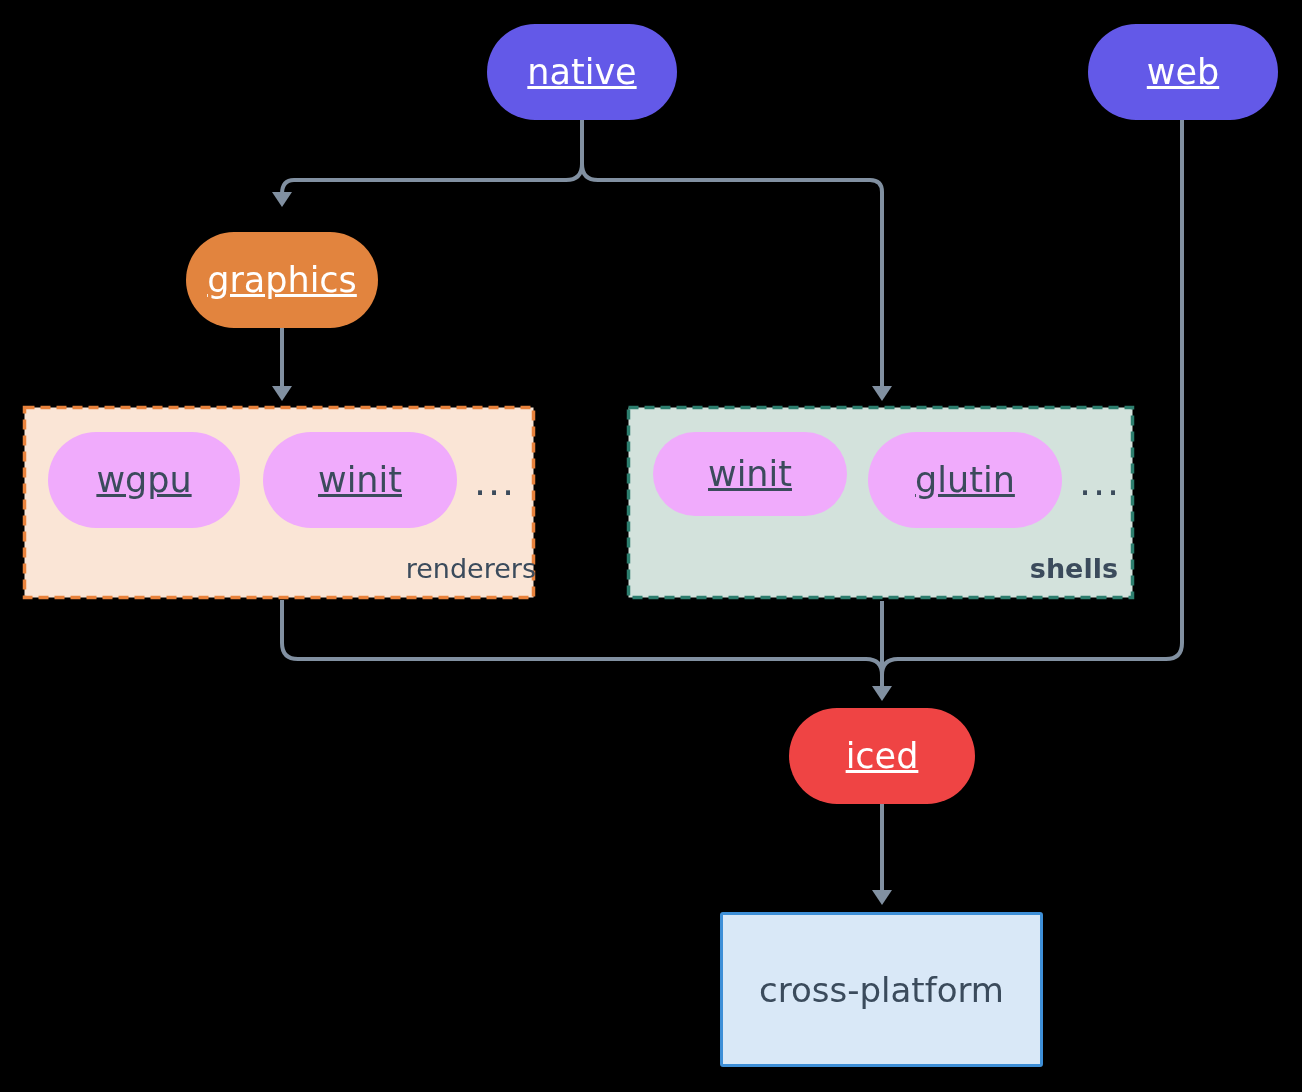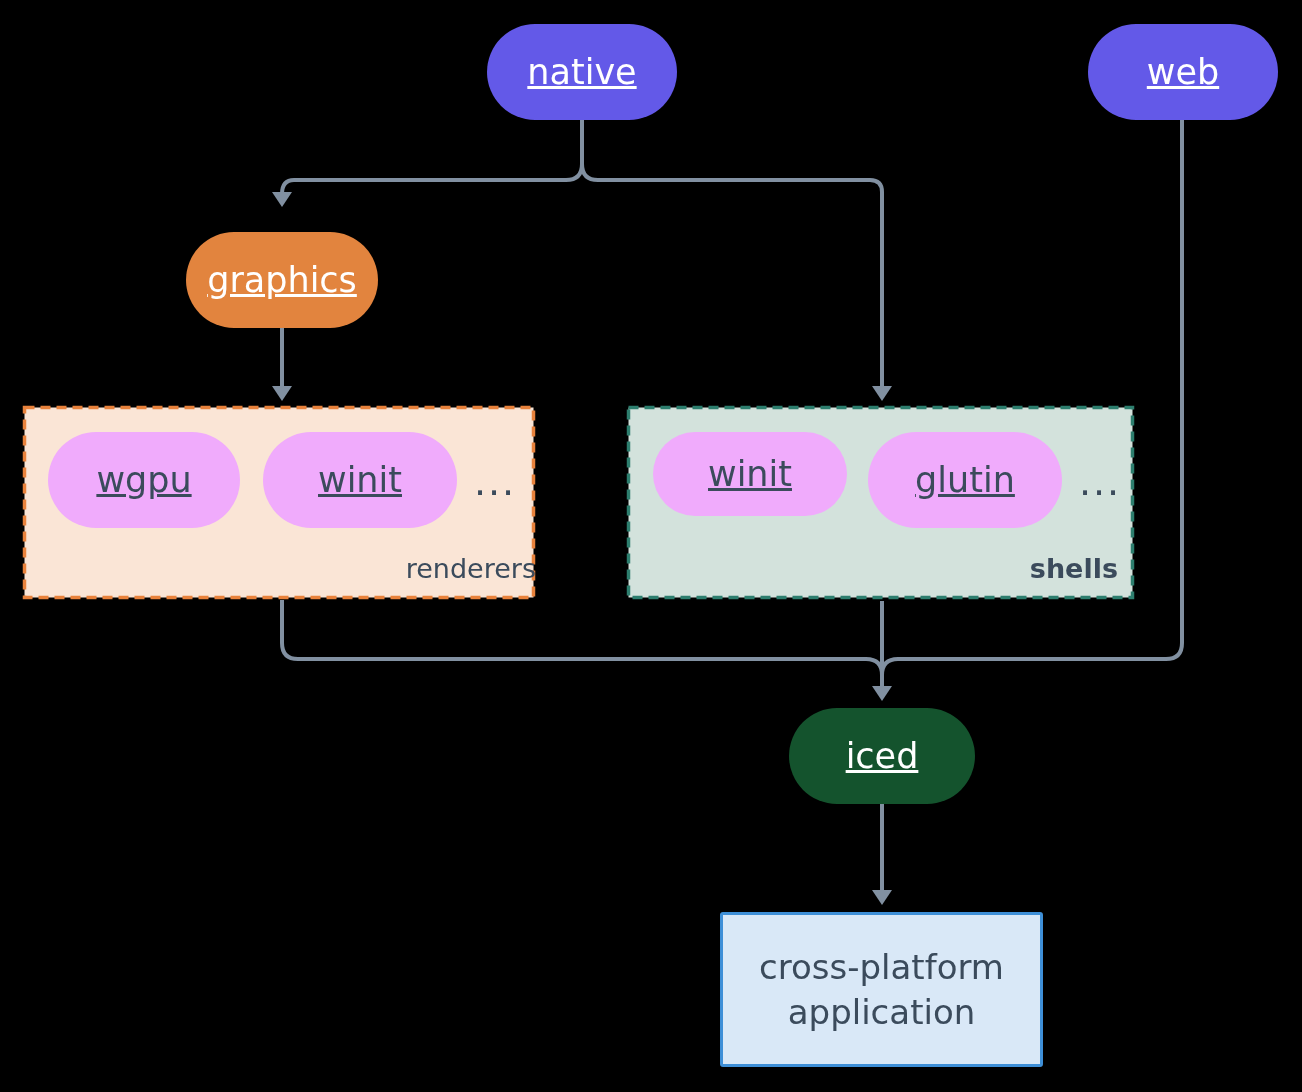--- a/index.html
+++ b/index.html
@@ -26,21 +26,21 @@
     align-items: center;
     justify-content: center;
     border-radius: 999px;
     font-size: 35px;
     white-space: nowrap;
     text-decoration: underline;
   }
   .pill.solid { color: #ffffff; }
   .pill.native-node, .pill.web-node { background: #6359E8; }
   .pill.graphics-node { background: #E2843E; }
-  .pill.iced-node { background: #14532d; }
+  .pill.iced-node { background: #ef4444; }
   .pill.white { background: #f0abfc; color: #3B4B5C; }
   .ellipsis {
     position: absolute;
     display: flex;
     align-items: center;
     justify-content: center;
     font-size: 38px;
     color: #3B4B5C;
     letter-spacing: 2px;
   }
@@ -131,16 +131,15 @@
   <div class="pill white glutin-node">glutin</div>
 
   <div class="ellipsis ellipsis-shells">...</div>
 
   <div class="group-label label-shells">shells</div>
 
   <div class="pill solid iced-node">iced</div>
 
   <div class="app-box">
     <div>cross-platform</div>
-    <div>application</div>
   </div>
 
 </div>
 
 </body></html>

